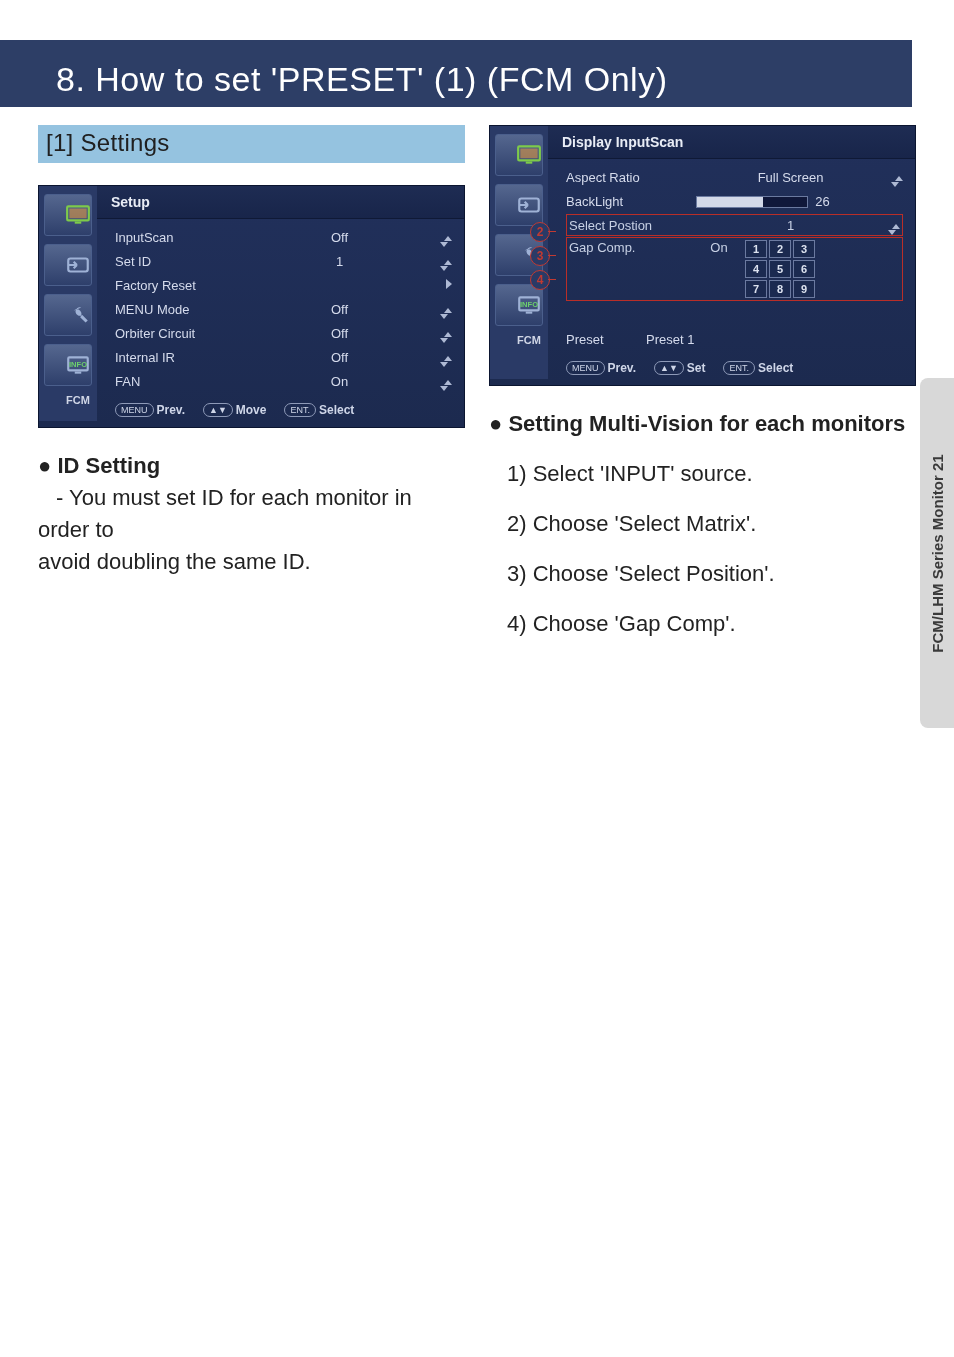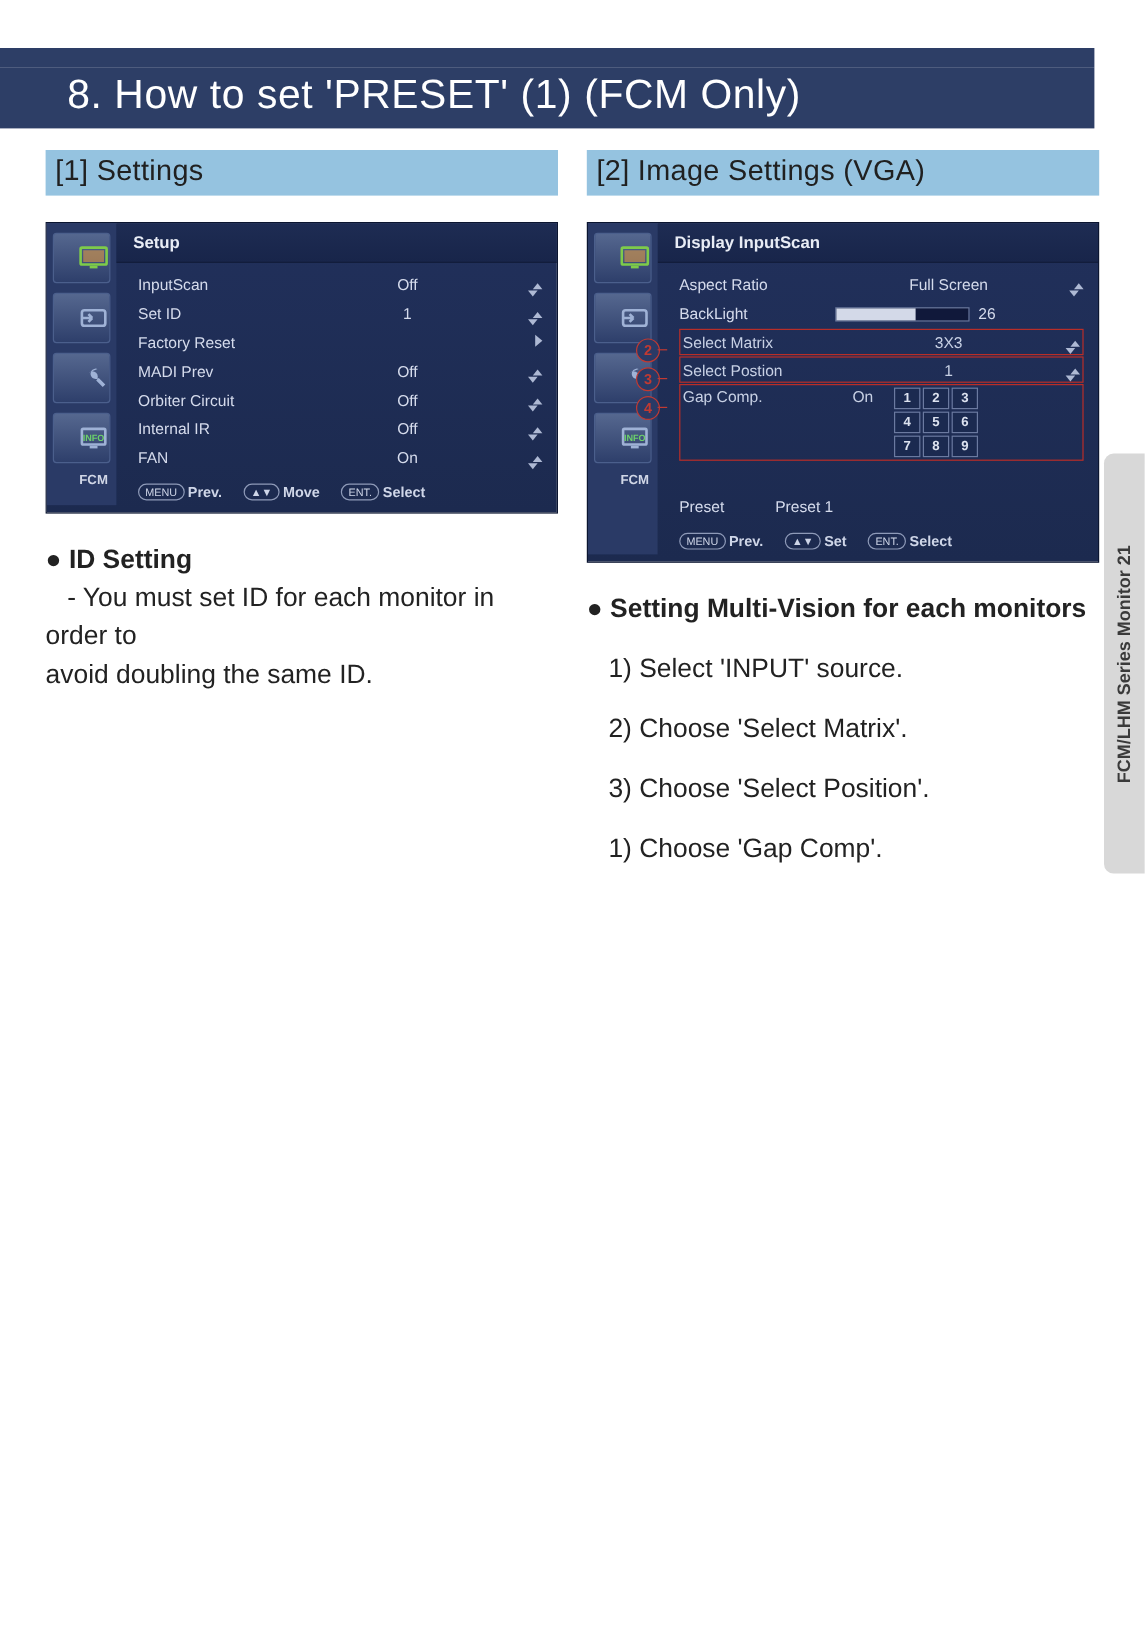--- a/index.html
+++ b/index.html
@@ -112,21 +112,21 @@
                 <span class="lab">Set ID</span>
                 <span class="val">1</span>
                 <span class="arr"><span class="arrow-ud"></span></span>
               </div>
               <div class="osd-row">
                 <span class="lab">Factory Reset</span>
                 <span class="val"></span>
                 <span class="arr"><span class="arrow-r"></span></span>
               </div>
               <div class="osd-row">
-                <span class="lab">MADI Prev</span>
+                <span class="lab">MENU Mode</span>
                 <span class="val">Off</span>
                 <span class="arr"><span class="arrow-ud"></span></span>
               </div>
               <div class="osd-row">
                 <span class="lab">Orbiter Circuit</span>
                 <span class="val">Off</span>
                 <span class="arr"><span class="arrow-ud"></span></span>
               </div>
               <div class="osd-row">
                 <span class="lab">Internal IR</span>
@@ -148,21 +148,20 @@
       </div>
 
       <div class="notes">
         <p><span class="bullet-head">● <span>ID Setting</span></span><br>
         <span class="indent" style="white-space:pre-line">- You must set ID for each  monitor in order to
    avoid doubling the same ID.</span></p>
       </div>
     </div>
 
     <div class="col">
-      <div class="sub-head">[2] Image Settings (VGA)</div>
 
       <div class="osd" style="position:relative;">
         <div class="osd-left" style="position:relative;">
           <div class="ic">
             <svg viewBox="0 0 24 20">
                 <rect x="2" y="2" width="20" height="13" rx="1" fill="none" stroke="#7ecb4a" stroke-width="2"></rect>
                 <path d="M4 4 L20 4 L20 13 L4 13 Z" fill="#d94" opacity=".6"></path>
                 <rect x="9" y="16" width="6" height="2" fill="#7ecb4a"></rect>
               </svg>
           </div>
@@ -202,25 +201,20 @@
               <span class="val">Full Screen</span>
               <span class="arr"><span class="arrow-ud"></span></span>
             </div>
             <div class="osd-row">
               <span class="lab">BackLight</span>
               <span class="val" style="text-align:left">
                 <span class="slider-track"><span class="slider-fill"></span></span>
                 &nbsp;<span>26</span>
               </span>
               <span class="arr"></span>
-            </div>
-            <div class="osd-row redbox">
-              <span class="lab">Select Matrix</span>
-              <span class="val">3X3</span>
-              <span class="arr"><span class="arrow-ud"></span></span>
             </div>
             <div class="osd-row redbox">
               <span class="lab">Select Postion</span>
               <span class="val">1</span>
               <span class="arr"><span class="arrow-ud"></span></span>
             </div>
             <div class="osd-row redbox" style="height:auto;align-items:flex-start;padding-top:2px;padding-bottom:2px;">
               <span class="lab">Gap Comp.</span>
               <span style="flex:0 0 40px;text-align:center">On</span>
               <span class="matrix-grid" id="mgrid">
@@ -247,21 +241,21 @@
           </div>
         </div>
       </div>
 
       <div class="notes">
         <p><span class="bullet-head">● <span>Setting Multi-Vision for each monitors</span></span></p>
         <div id="steps">
             <p class="indent">1) Select 'INPUT' source.</p>
             <p class="indent">2) Choose 'Select Matrix'.</p>
             <p class="indent">3) Choose 'Select Position'.</p>
-            <p class="indent">1) Choose 'Gap Comp'.</p>
+            <p class="indent">4) Choose 'Gap Comp'.</p>
           </div>
       </div>
     </div>
   </div>
 
   <div class="side-tab">
     <span>FCM/LHM Series Monitor 21</span>
   </div>
 </div>
 

